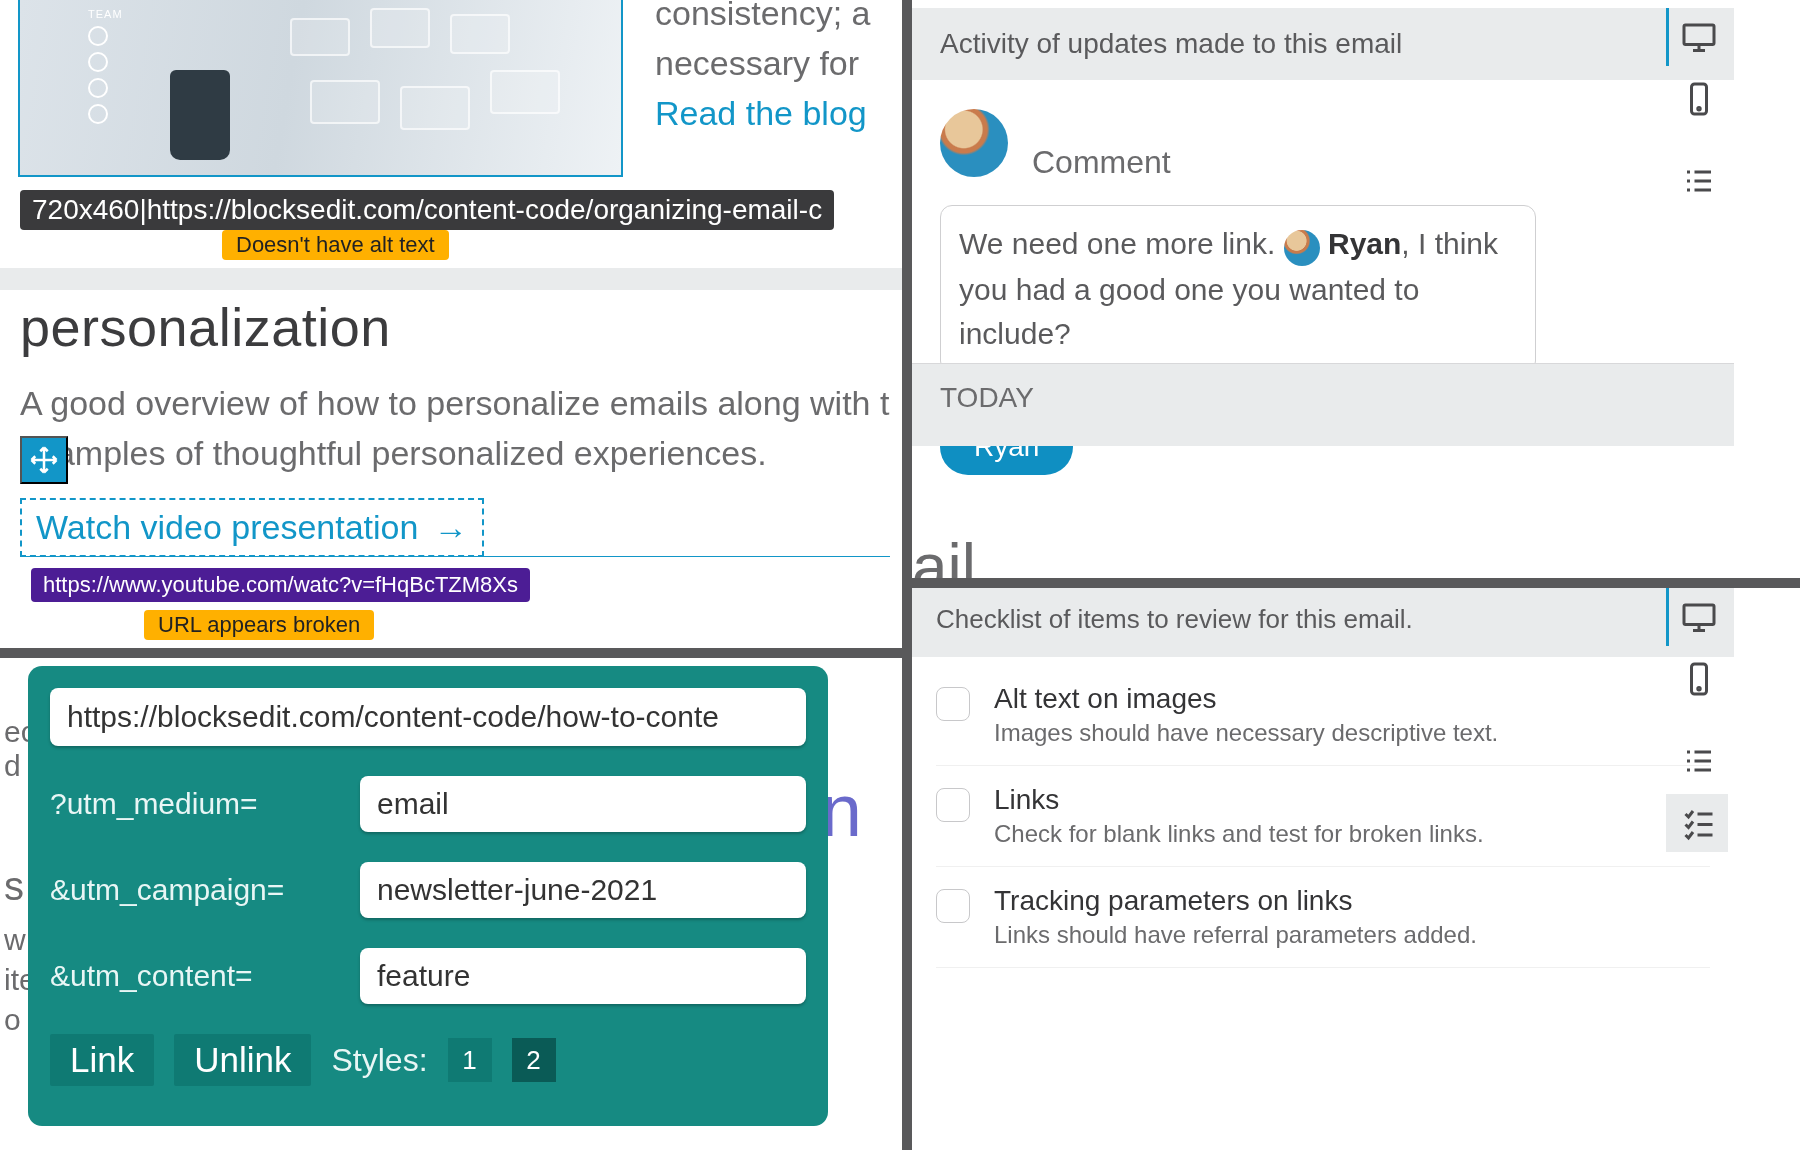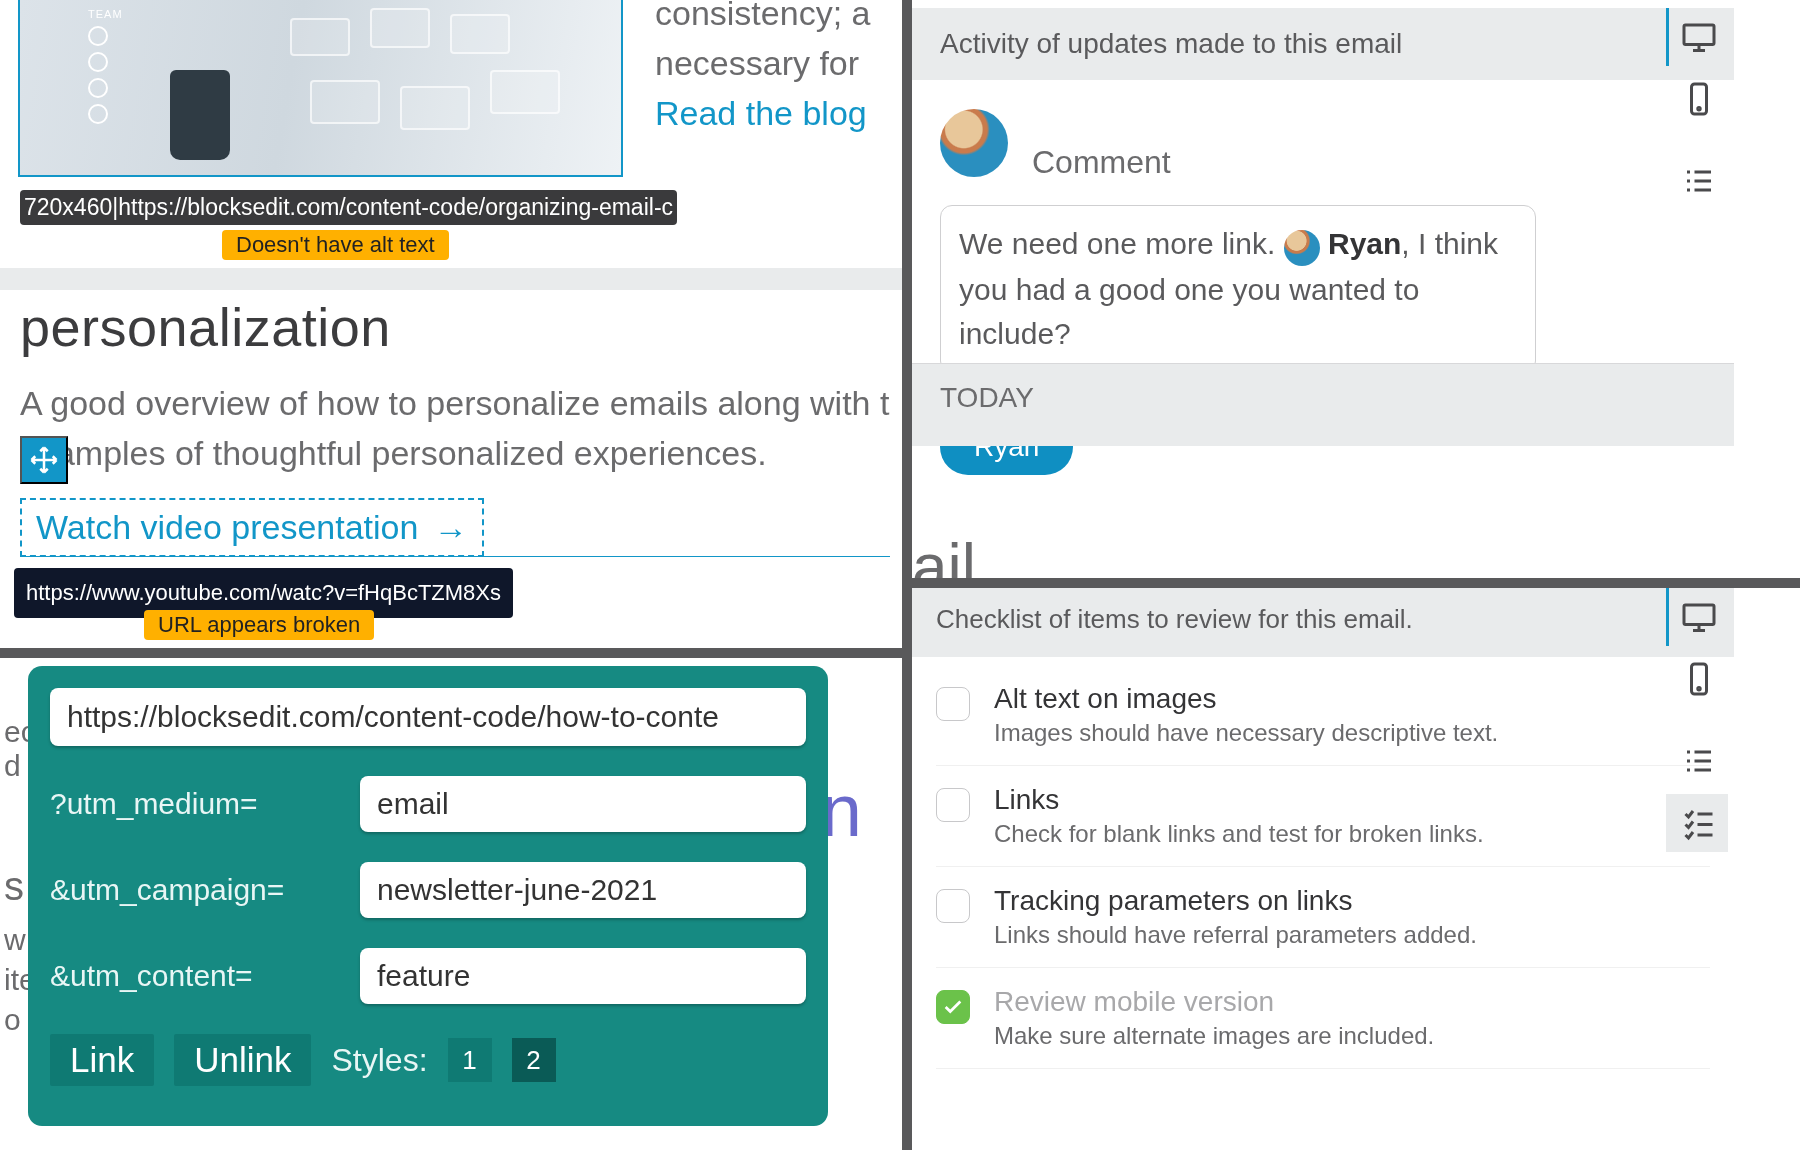--- a/index.html
+++ b/index.html
@@ -11,32 +11,32 @@
 .divider-v { position: absolute; left: 902px; top: 0; width: 10px; height: 100%; background: #59595b; }
 .divider-h-left { position: absolute; left: 0; top: 648px; width: 902px; height: 10px; background: #59595b; }
 .divider-h-right { position: absolute; left: 912px; top: 578px; width: 888px; height: 10px; background: #59595b; }
 
 
 #tl { position: absolute; left: 0; top: 0; width: 902px; height: 648px; background: #fff; overflow: hidden; }
 .tl-hero { position: absolute; left: 20px; top: 0; width: 601px; height: 175px; background: linear-gradient(100deg,#dce3e9 0%,#cfd8df 45%,#eef2f5 100%); outline: 2px solid #1296c8; }
 .tl-hero .overlay-shape { position:absolute; border:2px solid rgba(255,255,255,.65); background: rgba(255,255,255,.15); border-radius:4px; }
 .tl-text-col { position: absolute; left: 655px; top: -12px; width: 260px; font-size: 34px; line-height: 50px; color:#6b6b6d; }
 .tl-text-col .link { color:#1296c8; }
-.tl-url-badge { position:absolute; left:20px; top:190px; background:#3a3a3c; color:#fff; padding:4px 4px; font-size:23px; border-radius:4px; }
+.tl-url-badge { position:absolute; left:20px; top:190px; background:#3a3a3c; color:#fff; padding:4px 12px; font-size:28px; border-radius:4px; }
 .tl-alt-badge { position:absolute; left:222px; top:230px; background:#ffb000; color:#222; padding:2px 14px; font-size:22px; border-radius:4px; }
 .tl-gray-strip { position:absolute; left:0; top:268px; width:100%; height:22px; background:#e9ebec; }
 
 .tl-h2 { position:absolute; left:20px; top:296px; font-size:54px; font-weight:400; color:#3c3c3e; letter-spacing:.5px; }
 .tl-body { position:absolute; left:20px; top:378px; right:10px; font-size:34px; line-height:50px; color:#6b6b6d; }
 .tl-move-handle { position:absolute; left:20px; top:436px; width:48px; height:48px; background:#1296c8; display:flex; align-items:center; justify-content:center; color:#fff; }
 .tl-move-handle svg { width:30px; height:30px; }
 .tl-linkbox { position:absolute; left:20px; top:498px; padding:8px 14px; border:2px dashed #1296c8; color:#1296c8; font-size:34px; }
 .tl-linkbox .arrow { margin-left:6px; }
 .tl-sep-line { position:absolute; left:20px; top:556px; width:870px; height:0; border-top:1px solid #1296c8; }
-.tl-yt-badge { position:absolute; left:14px; top:568px; background:#0f172a; color:#fff; padding:12px 12px; font-size:22px; border-radius:4px; }
+.tl-yt-badge { position:absolute; left:31px; top:568px; background:#4c1d95; color:#fff; padding:4px 12px; font-size:22px; border-radius:4px; }
 .tl-broken-badge { position:absolute; left:144px; top:610px; background:#ffb000; color:#222; padding:2px 14px; font-size:22px; border-radius:4px; }
 
 
 #bl { position:absolute; left:0; top:658px; width:902px; height:492px; overflow:hidden; background:#fff; }
 .bl-bg-text { position:absolute; right:40px; top:110px; font-size:74px; color:#6a6acb; font-weight:300; }
 .bl-bg-frag { position:absolute; left:4px; color:#6b6b6d; font-size:30px; line-height:44px; }
 .link-panel { position:absolute; left:28px; top:8px; width:800px; height:460px; background:#168a82; border-radius:14px; padding:22px 22px 16px; }
 .lp-url { width:100%; height:58px; border-radius:8px; border:1px solid rgba(255,255,255,.4); background:#fff; padding:0 16px; font-size:30px; color:#333; box-shadow:0 2px 3px rgba(0,0,0,.25); }
 .lp-row { display:flex; align-items:center; margin-top:30px; gap:18px; }
 .lp-row label { width:292px; font-size:30px; color:#e8f6f5; }
@@ -190,31 +190,20 @@
             <div class="ci-desc">Check for blank links and test for broken links.</div>
           </div>
         </div>
         <div class="check-item">
           <div class="checkbox"></div>
           <div>
             <div class="ci-title">Tracking parameters on links</div>
             <div class="ci-desc">Links should have referral parameters added.</div>
           </div>
         </div>
-        <div class="check-item done">
-          <div class="checkbox checked">
-            <svg viewBox="0 0 24 24" fill="none" stroke="currentColor" stroke-width="3">
-              <path d="M4 12l5 5L20 6"></path>
-            </svg>
-          </div>
-          <div>
-            <div class="ci-title">Review mobile version</div>
-            <div class="ci-desc">Make sure alternate images are included.</div>
-          </div>
-        </div>
       </div>
 
     <div class="device-rail" style="top:0;">
       <div class="dev-btn active">
         <svg viewBox="0 0 24 24" fill="none" stroke="currentColor" stroke-width="2">
             <rect x="2" y="4" width="20" height="13" rx="1"></rect>
             <path d="M8 21h8M12 17v4"></path>
           </svg>
       </div>
       <div class="dev-btn">

